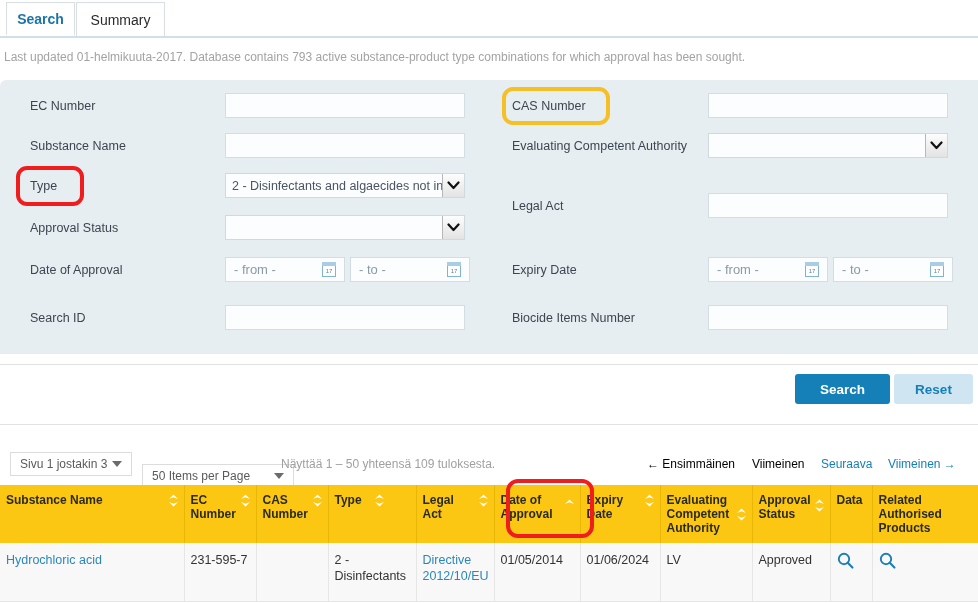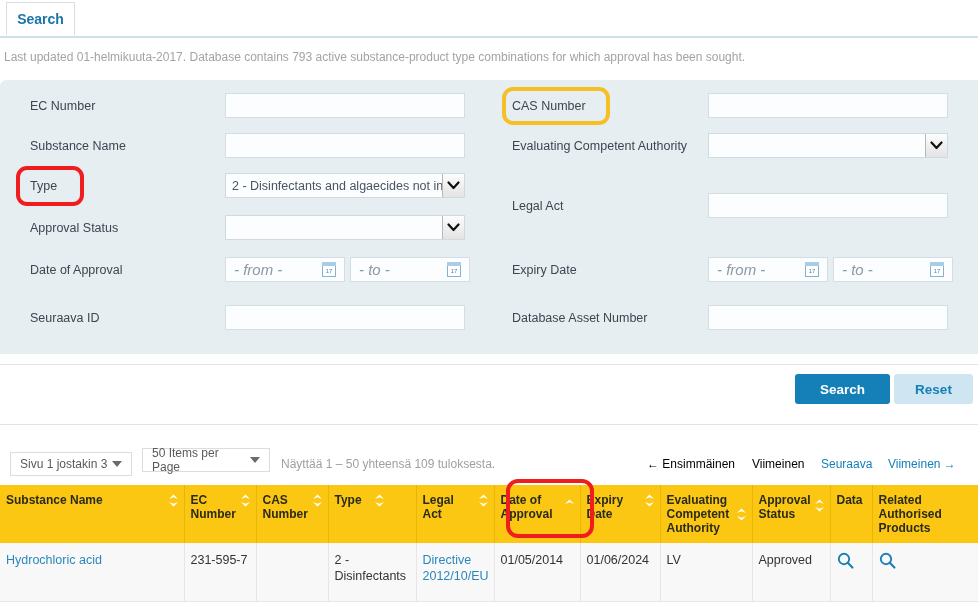--- a/index.html
+++ b/index.html
@@ -131,24 +131,23 @@
     box-sizing: border-box;
     height: 25px;
     background: #fbfdfe;
     border: 1px solid #d2dde4;
     display: flex;
     align-items: center;
   }
   .datebox .dtext {
     flex: 1;
     padding-left: 8px;
-    font-size: 15px;
+    font-size: 13px;
     color: #8a9aa6;
     white-space: nowrap;
-    font-style: italic;
   }
   .calicon {
     width: 16px;
     height: 16px;
     margin-right: 6px;
     position: relative;
   }
   .calicon .cal-body {
     position: absolute;
     left: 0; top: 3px;
@@ -312,20 +311,23 @@
   .anno-cas   { left: 502px; top: 87px;  width: 108px; height: 38px; border: 4px solid #f5c026; }
   .anno-doa   { left: 506px; top: 479px; width: 88px;  height: 59px; border: 4px solid #ef1d1d; border-radius: 12px; }
 </style>
 </head>
 <body>
 
 <div class="tabbar">
   <div class="tab tab-search">
     <span>Search</span>
   </div>
+  <div class="tab tab-summary">
+    <span>Summary</span>
+  </div>
 </div>
 
 <div class="notice">Last updated 01-helmikuuta-2017. Database contains 793 active substance-product type combinations for which approval has been sought.</div>
 
 <div class="panel">
 
   <span class="field-label" style="left:30px; top:19px;">EC Number</span>
   <input class="txtinput" style="left: 225px; top: 13px; width: 240px;" value="">
 
   <span class="field-label" style="left:30px; top:59px;">Substance Name</span>
@@ -362,21 +364,21 @@
   </div>
   <div class="datebox" style="left:350px; top:177px; width:120px;">
     <span class="dtext">- to -</span>
     <span class="calicon">
       <span class="cal-body"></span>
         <span class="cal-top"></span>
       <span class="cal-num">17</span>
     </span>
   </div>
 
-  <span class="field-label" style="left:30px; top:231px;">Seuraava ID</span>
+  <span class="field-label" style="left:30px; top:231px;">Search ID</span>
   <input class="txtinput" style="left: 225px; top: 225px; width: 240px;" value="">
 
   <span class="field-label" style="left:512px; top:19px;">CAS Number</span>
   <input class="txtinput" style="left: 708px; top: 13px; width: 240px;" value="">
 
   <span class="field-label" style="left:512px; top:59px; width:180px;">Evaluating Competent Authority</span>
   <div class="selwrap" style="left:708px; top:53px; width:240px;">
     <span class="seltext"></span>
     <span class="selarrow">
       <svg width="13" height="9" viewBox="0 0 13 9">
@@ -399,34 +401,34 @@
   </div>
   <div class="datebox" style="left:833px; top:177px; width:120px;">
     <span class="dtext">- to -</span>
     <span class="calicon">
       <span class="cal-body"></span>
         <span class="cal-top"></span>
       <span class="cal-num">17</span>
     </span>
   </div>
 
-  <span class="field-label" style="left:512px; top:231px;">Database Asset Number</span>
+  <span class="field-label" style="left:512px; top:231px;">Biocide Items Number</span>
   <input class="txtinput" style="left: 708px; top: 225px; width: 240px;" value="">
 </div>
 
 <div class="divider"></div>
 <button class="btn btn-search">Search</button>
 <button class="btn btn-reset">Reset</button>
 <div class="divider2"></div>
 
 <div class="ddbtn" style="left:10px; top:452px; width:122px;">
   <span class="lbl">Sivu 1 jostakin 3</span>
   <span class="caret"></span>
 </div>
-<div class="ddbtn" style="left:142px; top:448px; width:128px;gap:11px;">
+<div class="ddbtn" style="left:142px; top:464px; width:152px;gap:11px;">
   <span class="lbl">50 Items per Page</span>
   <span class="caret"></span>
 </div>
 <div class="results-count">Näyttää 1 – 50 yhteensä 109 tuloksesta.</div>
 
 <div class="pglink disabled" style="left:647px;">← Ensimmäinen</div>
 <div class="pglink disabled" style="left:752px;">Viimeinen</div>
 <div class="pglink active" style="left:821px;">Seuraava</div>
 <div class="pglink active" style="left:888px;">Viimeinen →</div>
 

